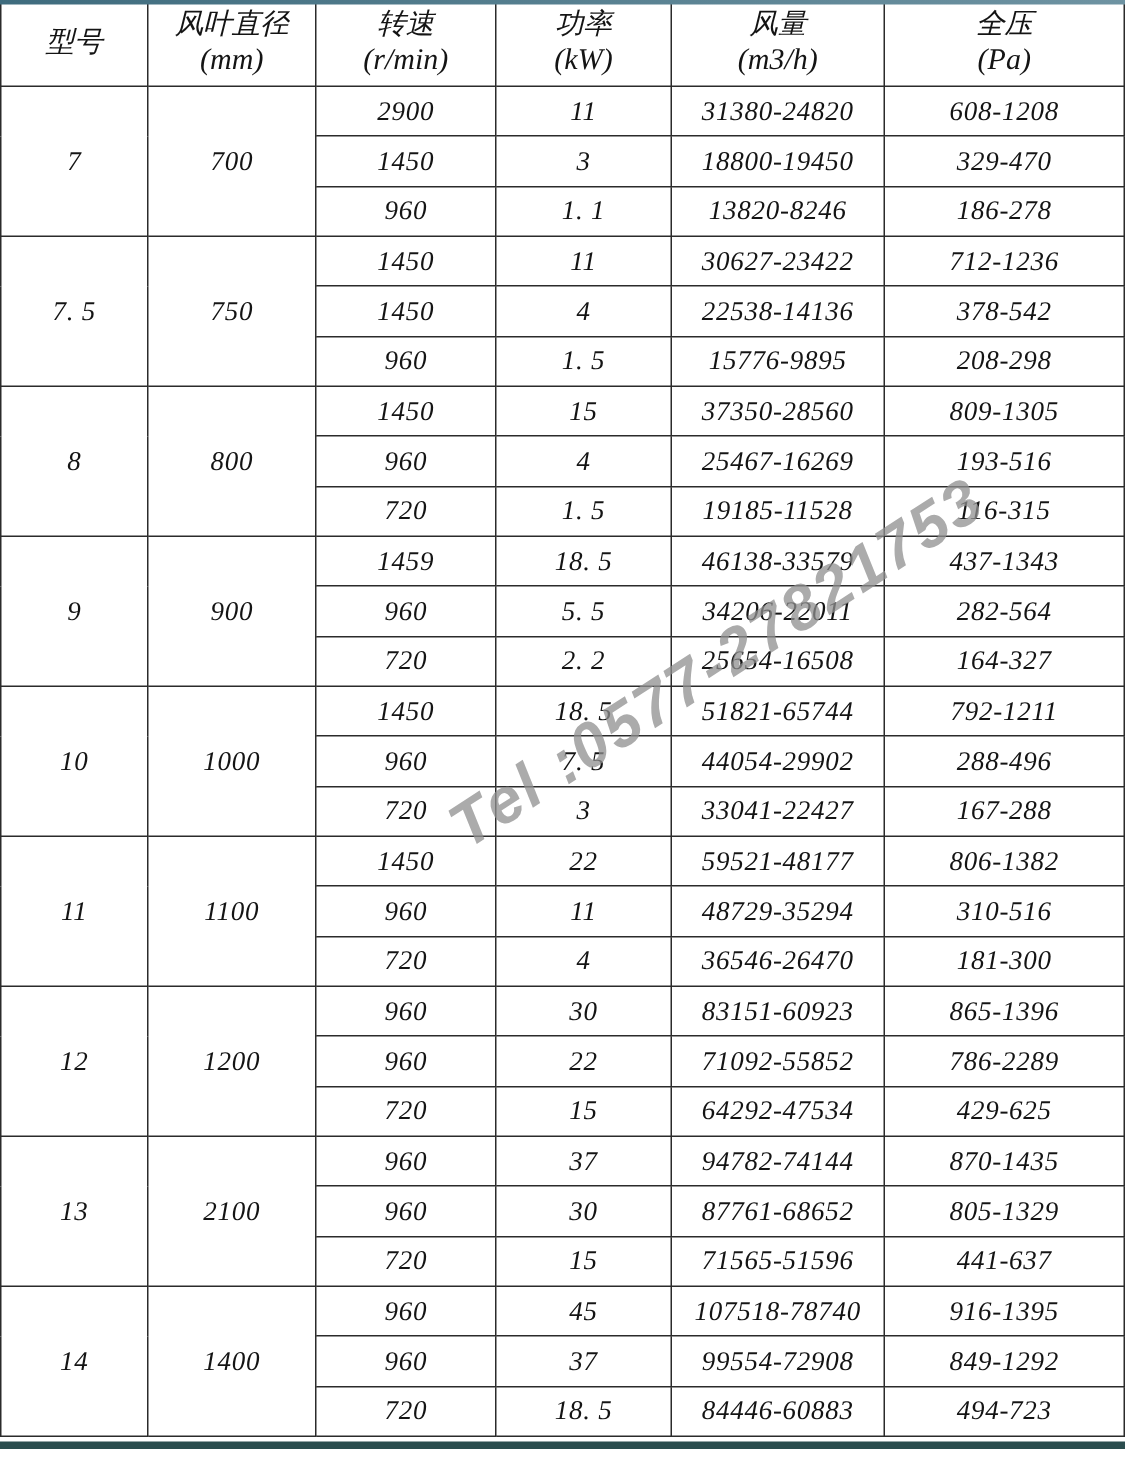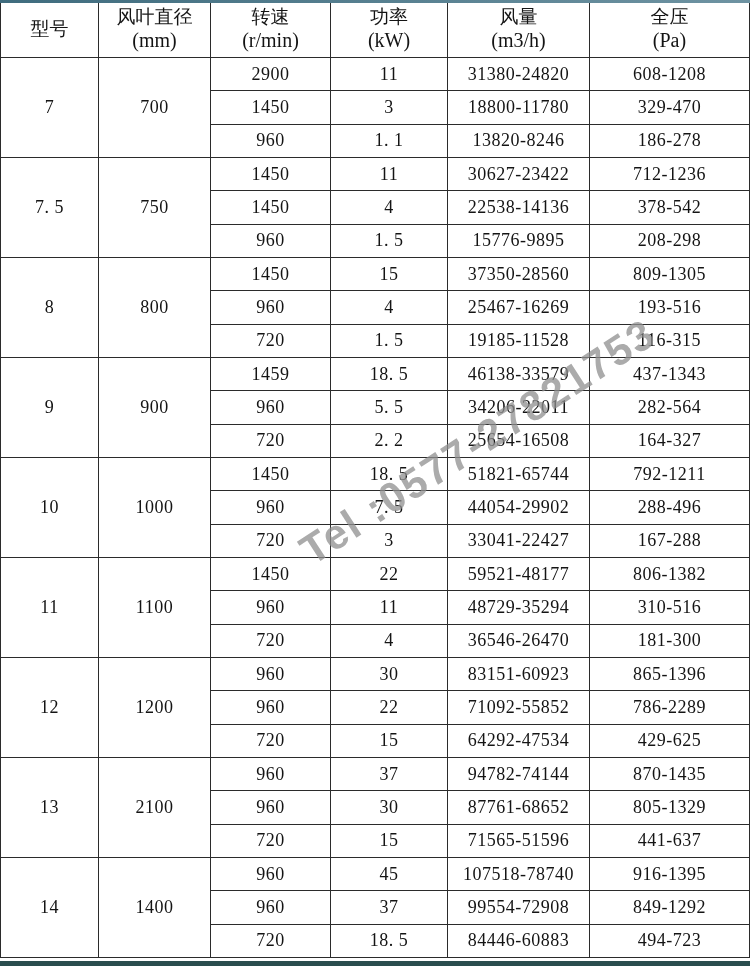--- a/index.html
+++ b/index.html
@@ -1,18 +1,18 @@
 <!DOCTYPE html>
 <html><head>
 <meta charset="utf-8">
 <style>
   html, body { margin:0; padding:0; background:#ffffff; }
   .page {
     position:relative; width:750px; height:972px; overflow:hidden;
-    background:#ffffff; font-family:"Liberation Serif", serif;
+    background:#ffffff; font-family:"Liberation Serif", serif;font-style:italic;
   }
   .top-bar {
     position:absolute; top:0; left:0; width:750px; height:3px;
     background:linear-gradient(to right, #3f6c7e, #6e93a2); z-index:3;
   }
   table.spec {
     position:absolute; top:0; left:0; width:749px;
     border-collapse:collapse; table-layout:fixed; z-index:1;
   }
   table.spec th, table.spec td {
@@ -84,21 +84,21 @@
           <td rowspan="3">7</td>
           <td rowspan="3">700</td>
           <td>2900</td>
           <td>11</td>
           <td>31380-24820</td>
           <td>608-1208</td>
         </tr>
         <tr>
           <td>1450</td>
           <td>3</td>
-          <td>18800-11780</td>
+          <td>18800-19450</td>
           <td>329-470</td>
         </tr>
         <tr>
           <td>960</td>
           <td>1. 1</td>
           <td>13820-8246</td>
           <td>186-278</td>
         </tr>
         <tr>
           <td rowspan="3">7. 5</td>

